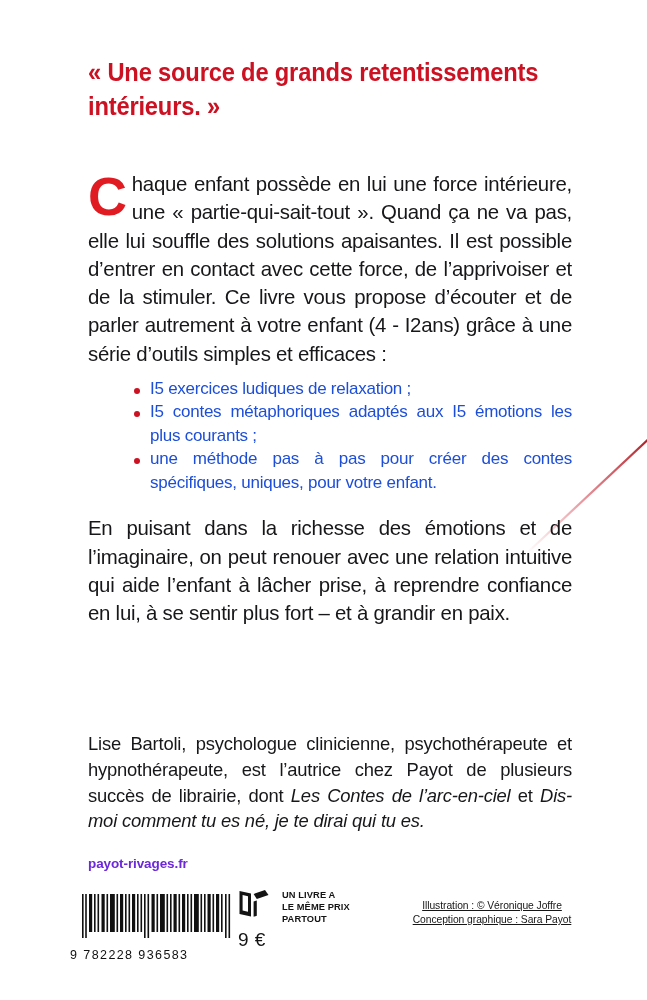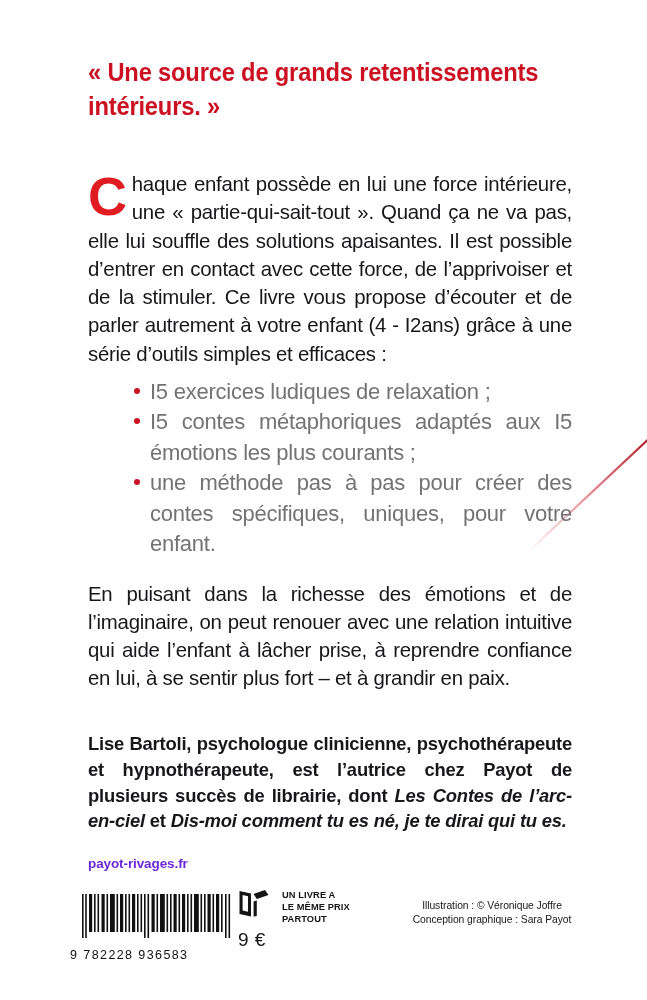--- a/index.html
+++ b/index.html
@@ -82,23 +82,23 @@
   }
 
   
   .bullets {
     list-style: none;
     margin: 9px 0 0 0;
     padding: 0 0 0 46px;
   }
   .bullets li {
     position: relative;
-    font-size: 22px;
+    font-size: 17px;
     line-height: 1.385;
-    color: #737373;
+    color: #1d4ed8;
     padding-left: 16px;
     margin-bottom: 0px;
     letter-spacing: -0.25px;
     text-align: justify;
   }
   .bullets li::before {
     content: "";
     position: absolute;
     left: 0;
     top: 11px;
@@ -117,21 +117,20 @@
     position: absolute;
     left: 88px;
     top: 731px;
     width: 484px;
     margin: 0;
     font-size: 18.4px;
     line-height: 1.40;
     text-align: justify;
     color: #17171a;
     letter-spacing: -0.2px;
-    font-weight: bold;
   }
   .bio i { font-style: italic; }
 
   
   .publisher-url {
     position: absolute;
     left: 88px;
     top: 856px;
     font-size: 13.5px;
     font-weight: bold;
@@ -203,20 +202,21 @@
   .credits {
     position: absolute;
     left: 392px;
     top: 899px;
     width: 200px;
     text-align: center;
     font-size: 10.3px;
     line-height: 1.36;
     color: #161616;
     letter-spacing: -0.05px;
+    text-decoration: underline;
   }
   .credits div { white-space: nowrap; }
 </style>
 </head>
 <body>
 
 <div class="cover">
 
   <svg class="diagonal-art" viewBox="0 0 150 150" width="150" height="150" aria-hidden="true">
     <defs>

